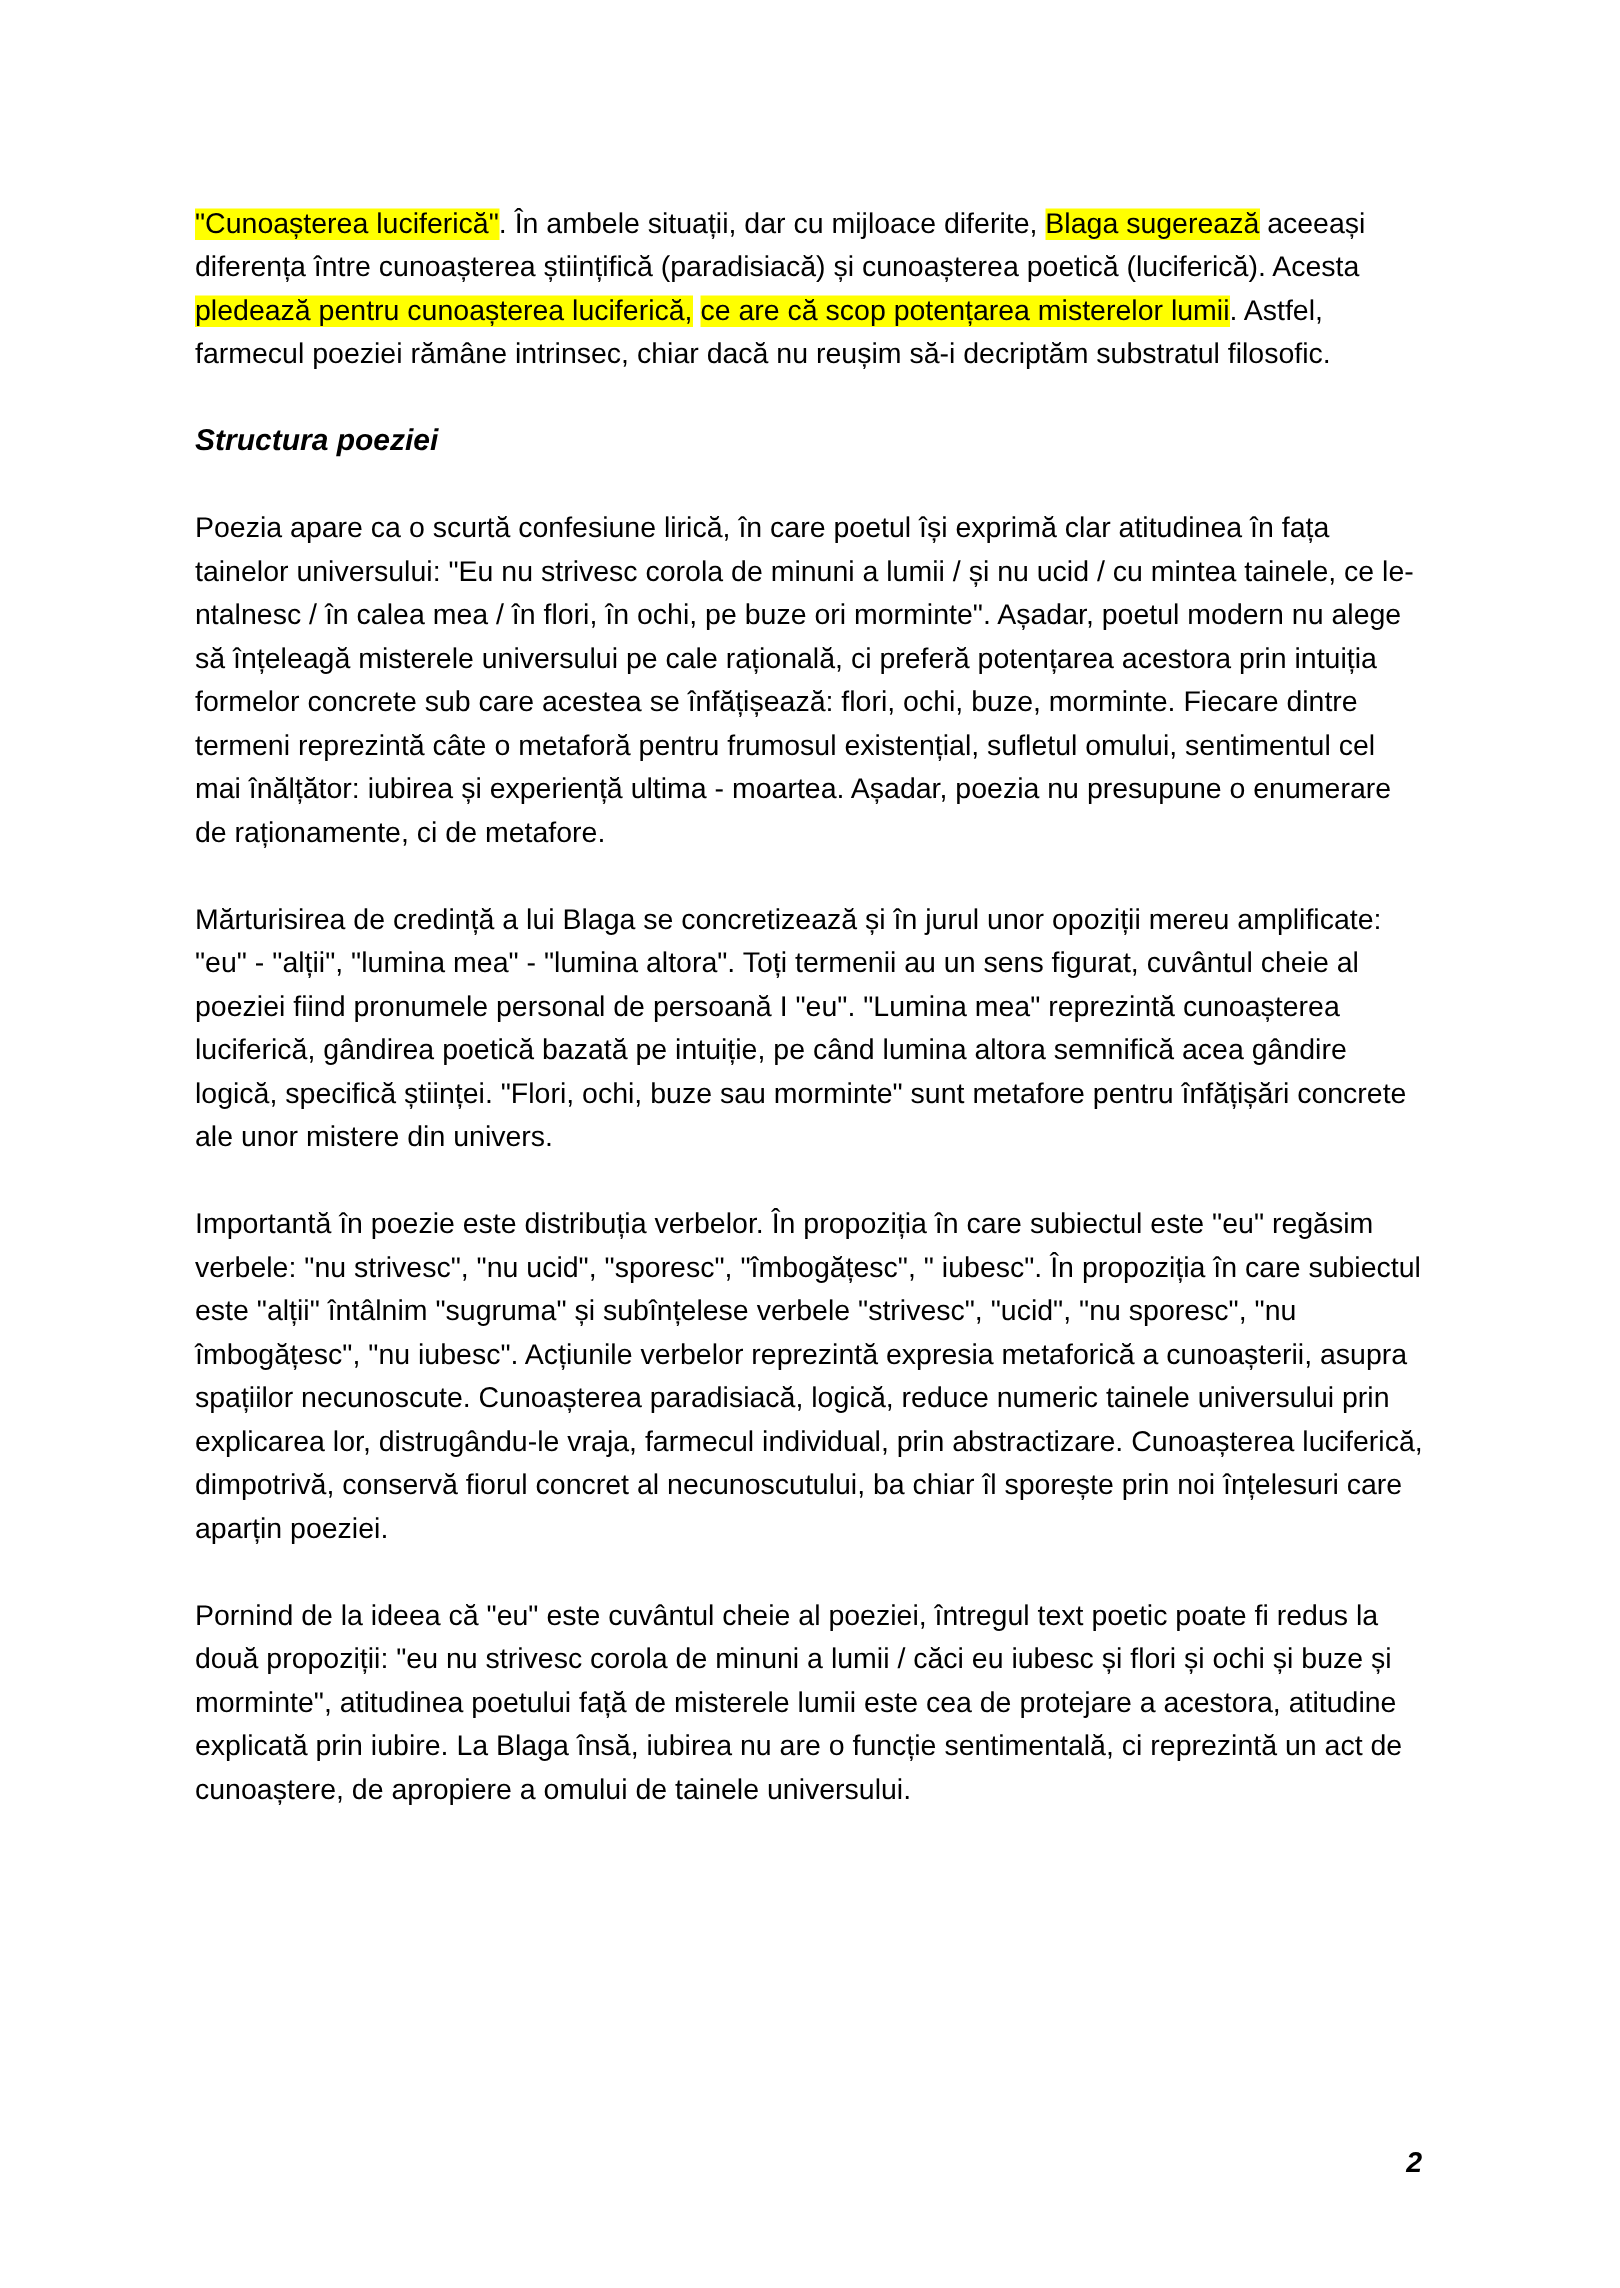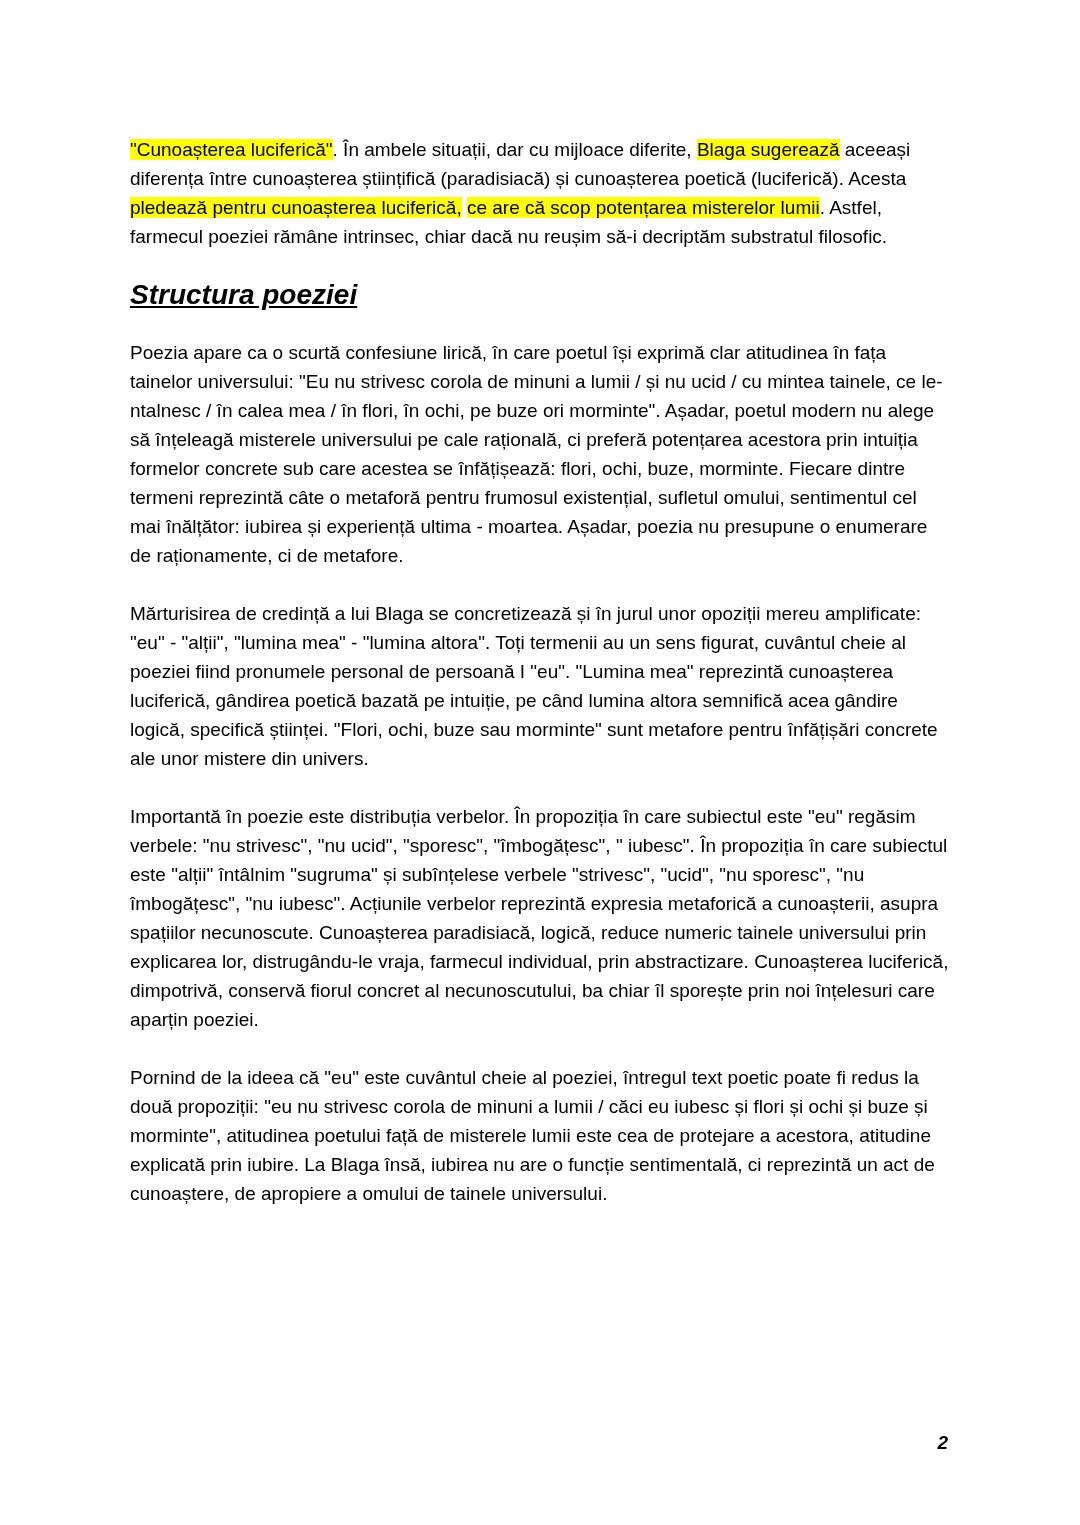--- a/index.html
+++ b/index.html
@@ -21,24 +21,23 @@
     color: #000000;
   }
   .para {
     margin: 0 0 29px 0;
     text-align: left;
   }
   .hl {
     background: #ffff00;
   }
   .heading {
-    font-size: 28px;
+    font-size: 20px;
     font-weight: bold;
     font-style: italic;
-    text-decoration: underline;
     margin: 0 0 29px 0;
   }
   .page-number {
     position: absolute;
     right: 132px;
     bottom: 68px;
     font-size: 19px;
     font-weight: bold;
     font-style: italic;
   }

